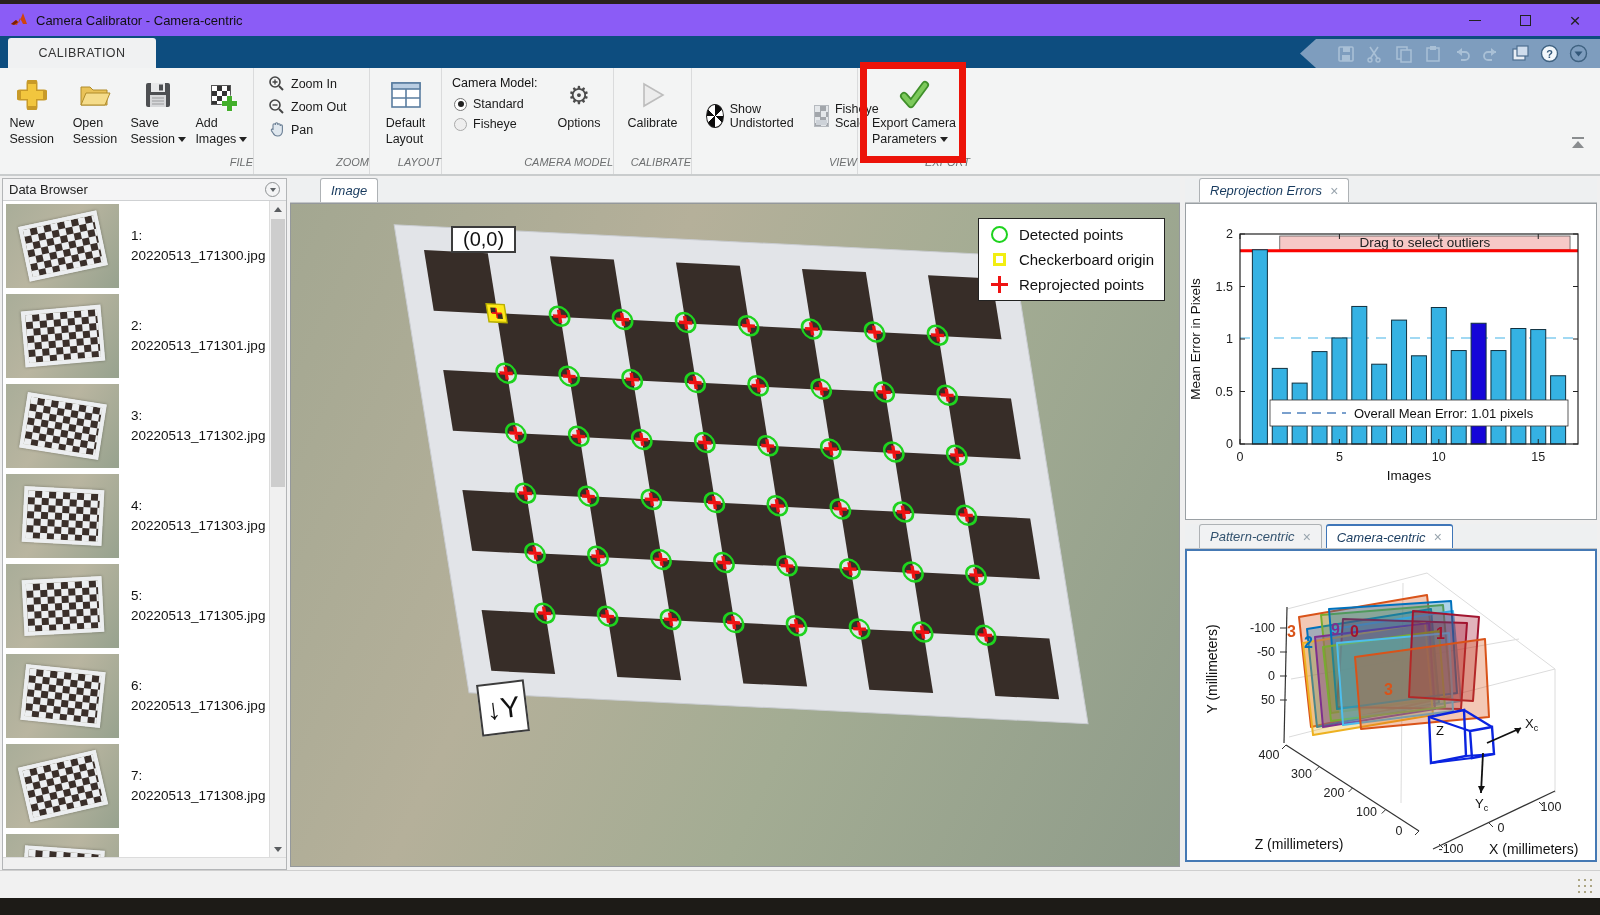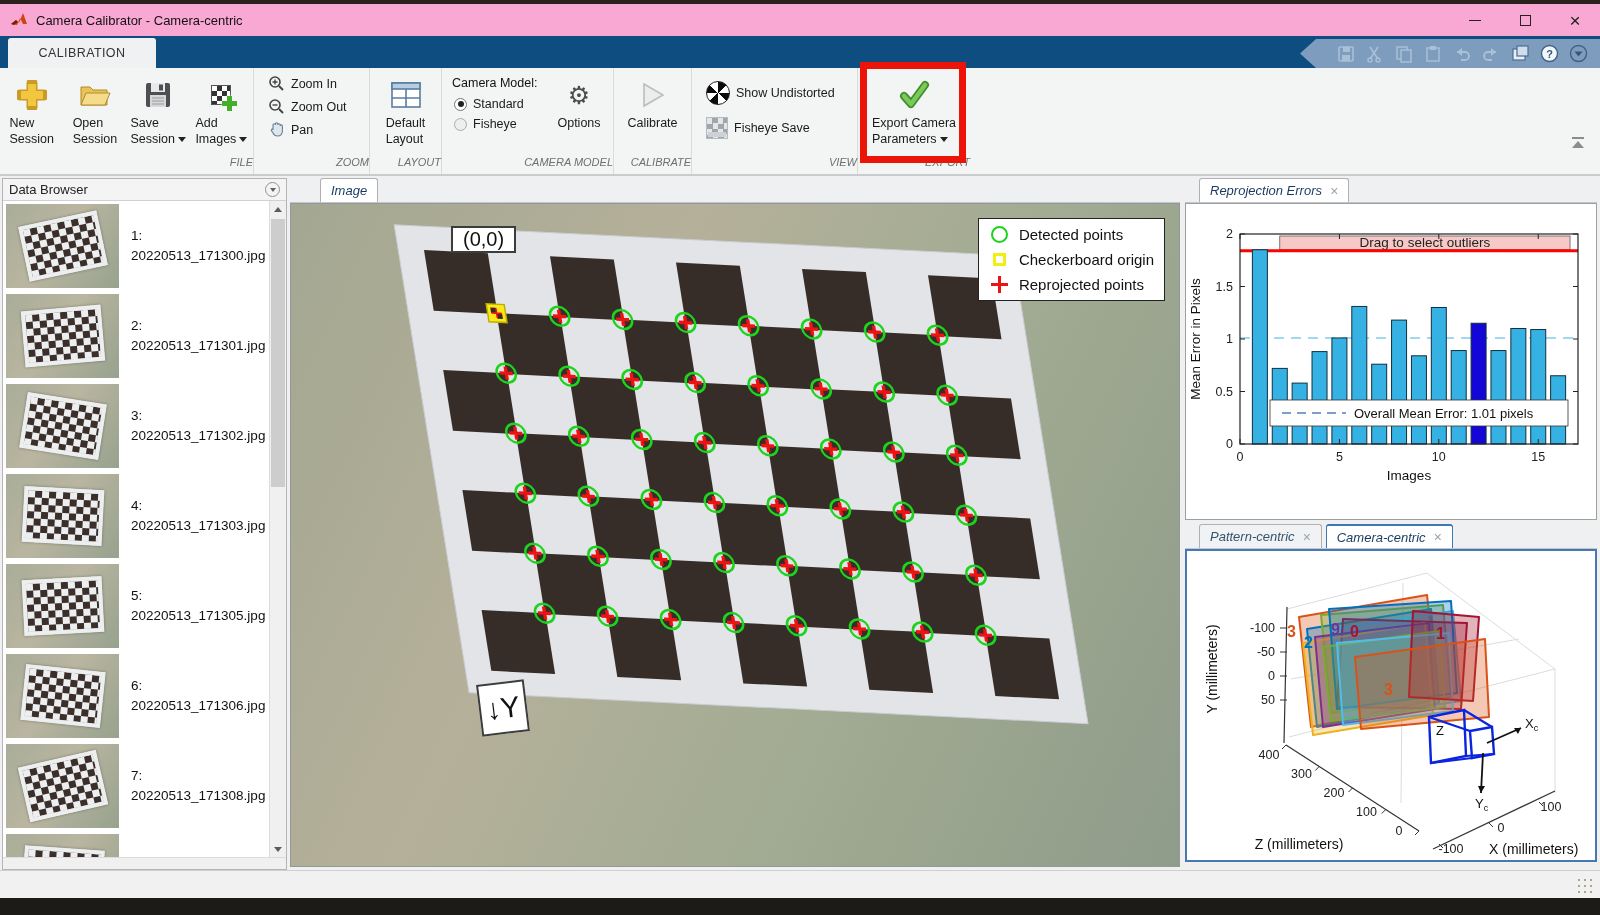--- a/index.html
+++ b/index.html
@@ -5,21 +5,21 @@
   * { margin:0; padding:0; box-sizing:border-box; }
   html,body { width:1600px; height:915px; overflow:hidden; }
   body { font-family:"Liberation Sans","DejaVu Sans",sans-serif; font-size:13px; color:#1a1a1a; background:#f0f0f0; }
   .window { position:relative; width:1600px; height:915px; background:#f0f0f0; }
 
   
   .edge-top { position:absolute; left:0; top:0; width:100%; height:4px; background:#2a211c; }
   .edge-bottom { position:absolute; left:0; top:898px; width:100%; height:17px; background:#1d1b17; }
 
   
-  .titlebar { position:absolute; left:0; top:4px; width:100%; height:32px; background:#f9a8d4; display:flex; align-items:center; }
+  .titlebar { position:absolute; left:0; top:4px; width:100%; height:32px; background:#8b5cf6; display:flex; align-items:center; }
   .titlebar .app-icon { margin:0 8px 0 10px; width:18px; height:18px; }
   .titlebar .title { font-size:13px; color:#111; }
   .win-controls { position:absolute; right:0; top:0; height:32px; display:flex; }
   .win-btn { width:50px; height:32px; display:flex; align-items:center; justify-content:center; color:#222; cursor:default; }
   .glyph-min { width:12px; height:0; border-top:1.6px solid #222; display:block; }
   .glyph-max { width:11px; height:11px; border:1.4px solid #222; display:block; }
   .glyph-close { font-size:19px; line-height:1; color:#222; }
 
   
   .tabrow { position:absolute; left:0; top:36px; width:100%; height:32px; background:#0d4d7f; }
@@ -324,28 +324,28 @@
                 <polygon points="4,3 23,14 4,25" fill="#ececec" stroke="#bdbdbd" stroke-width="1.6"></polygon>
               </svg>
             </div>
           <div class="blabel"><span>Calibrate</span></div>
         </div>
       </div>
       <div class="tsec-label">CALIBRATE</div>
     </div>
 
     <div class="tsec" style="width:166px">
-      <div class="tsec-body" style="flex-direction:column;padding-left:10px;gap:6px;padding-top:10px">
+      <div class="tsec-body" style="flex-direction:row;padding-left:10px;gap:6px;padding-top:10px">
         <div class="row-btn">
             <span class="icon-sphere"></span>
             <span>Show Undistorted</span>
           </div>
         <div class="row-btn">
             <span class="icon-fisheye"></span>
-            <span>Fisheye Save</span>
+            <span>Fisheye Scale</span>
           </div>
       </div>
       <div class="tsec-label">VIEW</div>
     </div>
 
     <div class="tsec" style="width:112px;border-right:none">
       <div class="tsec-body" style="justify-content:center">
         <div class="big-btn" style="width:104px">
           <div class="bicon">
               <svg width="32" height="30" viewBox="0 0 32 30">

